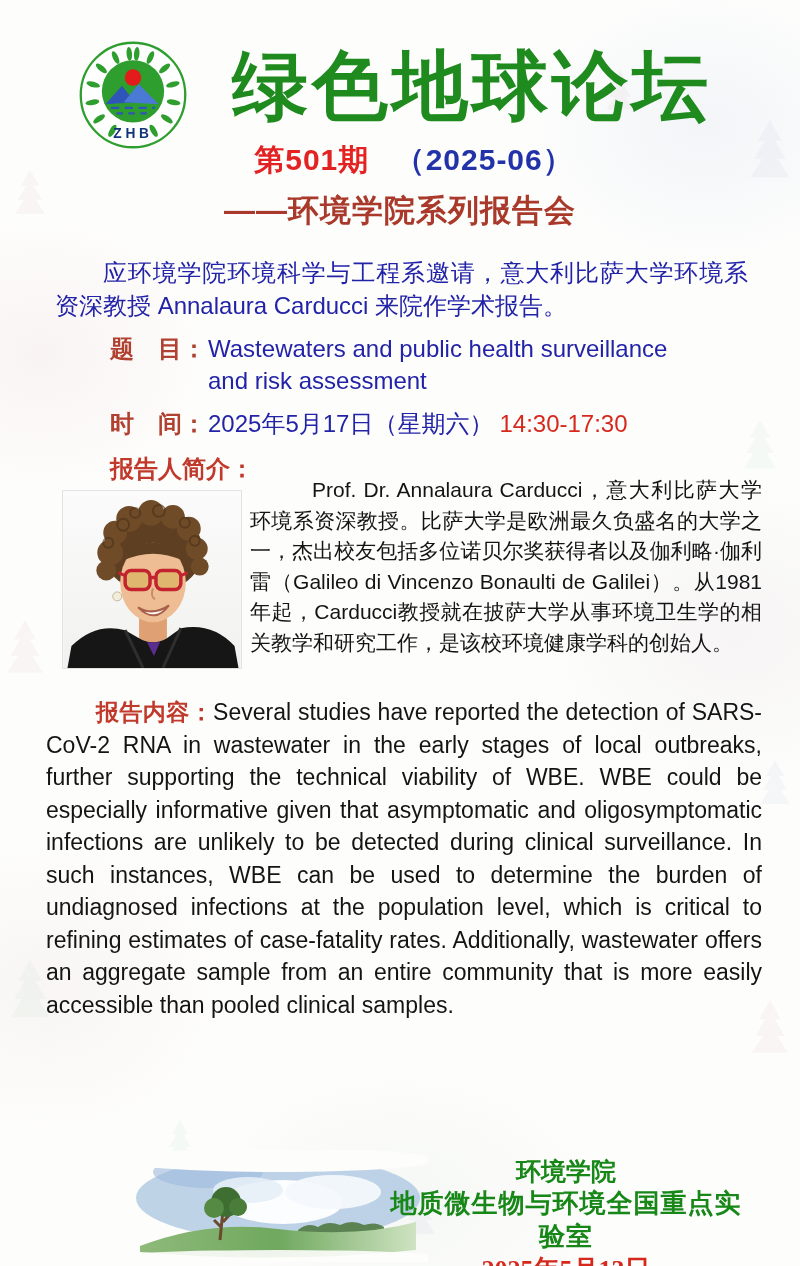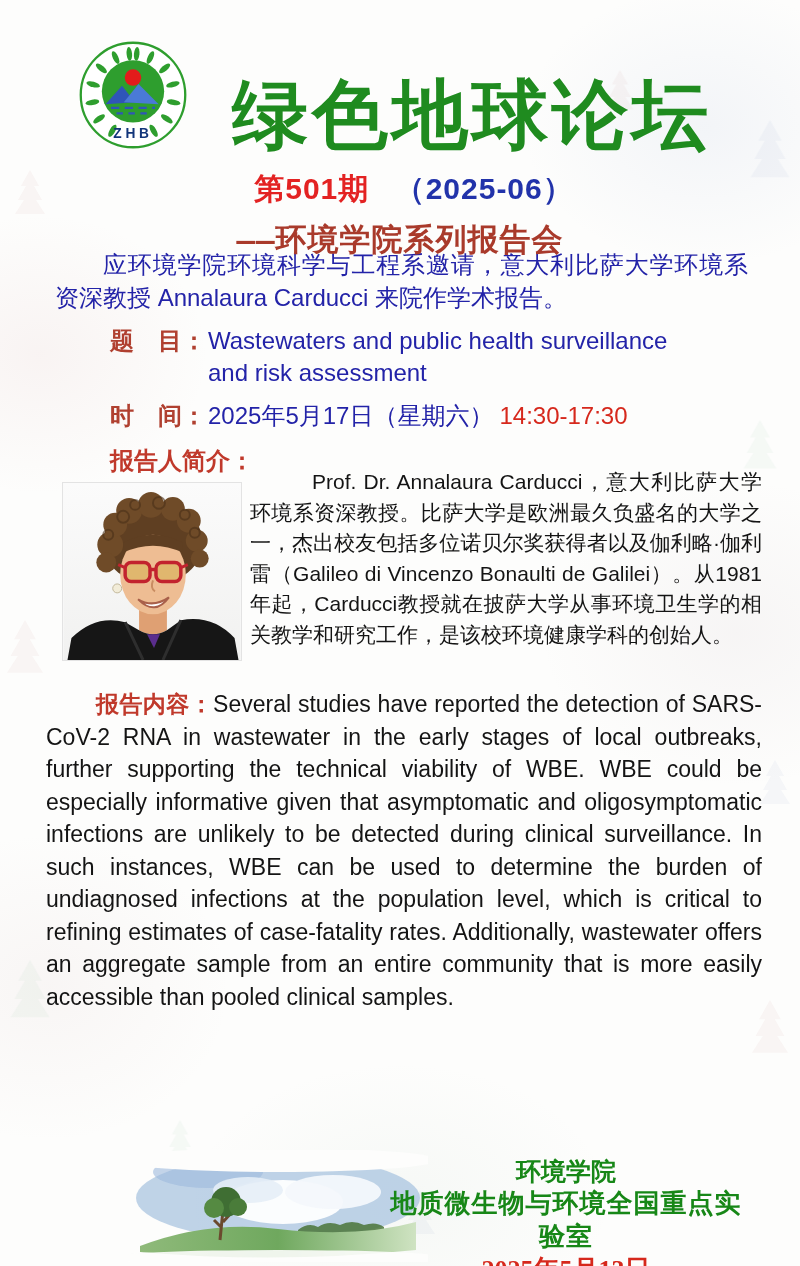--- a/index.html
+++ b/index.html
@@ -20,33 +20,33 @@
   }
   .bg-motifs{position:absolute;inset:0;pointer-events:none;}
   .page{position:relative;z-index:2;}
 
   
   .header{position:relative;padding-top:36px;height:196px;}
   .logo{position:absolute;left:76px;top:40px;width:114px;height:110px;}
   .main-title{
     margin-left:188px;width:568px;text-align:center;
     font-family:"Liberation Serif","DejaVu Serif",serif;font-weight:bold;
-    font-size:76px;line-height:100px;color:#1f8b1f;letter-spacing:4px;white-space:nowrap;margin-top:29px;
+    font-size:76px;line-height:100px;color:#1f8b1f;letter-spacing:4px;white-space:nowrap;
   }
   .issue-line{text-align:center;font-size:30px;font-weight:bold;margin-top:4px;letter-spacing:1px;padding-left:28px;}
   .issue-number{color:#e32222;}
   .issue-period{color:#2233aa;margin-left:16px;}
   .subtitle{
-    text-align:center;font-family:Liberation Mono, monospace;
+    text-align:center;font-family:Liberation Sans, sans-serif;
     font-size:31px;font-weight:bold;color:#a93a2b;margin-top:9px;letter-spacing:1px;
   }
 
   
   .intro{
-    margin:16px 52px 0 55px;color:#2323a8;font-size:24px;line-height:33px;
+    margin:24px 52px 0 55px;color:#2323a8;font-size:24px;line-height:33px;
     text-indent:48px;text-align:justify;
   }
   .info-rows{margin:8px 40px 0 110px;}
   .info-row{display:flex;font-size:24px;line-height:32px;margin-top:11px;}
   .info-label{color:#b04030;font-weight:bold;flex:none;width:98px;}
   .info-value{color:#2323a8;}
   .time-range{color:#d6281c;margin-left:6px;}
 
   
   .speaker{position:relative;margin-top:14px;height:226px;}

